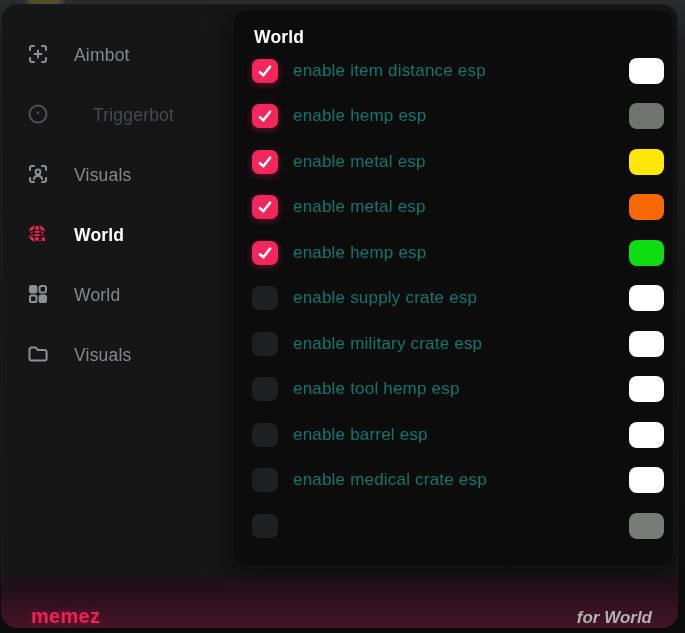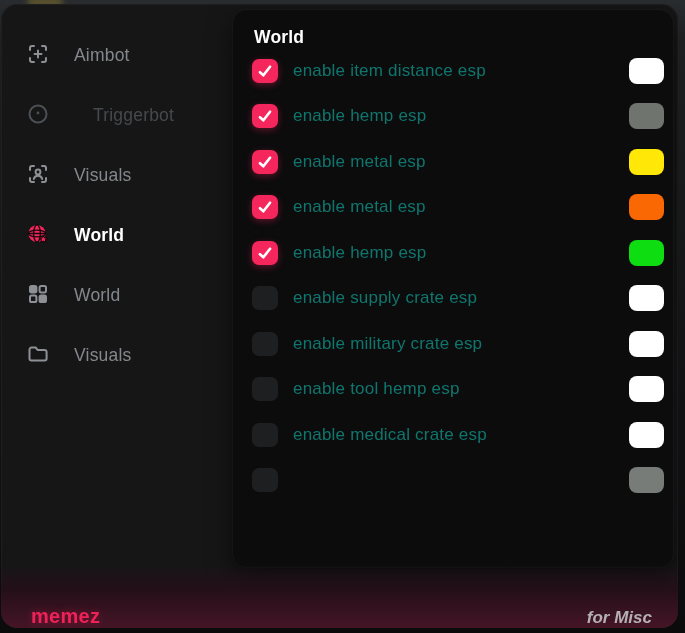--- a/index.html
+++ b/index.html
@@ -186,29 +186,34 @@
           <span class="opt-lbl">enable military crate esp</span>
           <span class="swatch" style="background: rgb(255, 255, 255);"></span>
         </div>
         <div class="opt-row">
           <span class="cbox"></span>
           <span class="opt-lbl">enable tool hemp esp</span>
           <span class="swatch" style="background: rgb(255, 255, 255);"></span>
         </div>
         <div class="opt-row">
           <span class="cbox"></span>
+          <span class="opt-lbl">enable barrel esp</span>
+          <span class="swatch" style="background: rgb(255, 255, 255);"></span>
+        </div>
+        <div class="opt-row">
+          <span class="cbox"></span>
           <span class="opt-lbl">enable medical crate esp</span>
           <span class="swatch" style="background: rgb(255, 255, 255);"></span>
         </div>
         <div class="opt-row">
           <span class="cbox"></span>
           <span class="opt-lbl"></span>
           <span class="swatch" style="background: rgb(120, 124, 120);"></span>
         </div>
       </div>
   </div>
 
   <div class="footer">
     <span class="brand">memez</span>
-    <span class="brand-suffix">for Misc</span>
+    <span class="brand-suffix">for World</span>
   </div>
 
 </div>
 
 </body></html>

